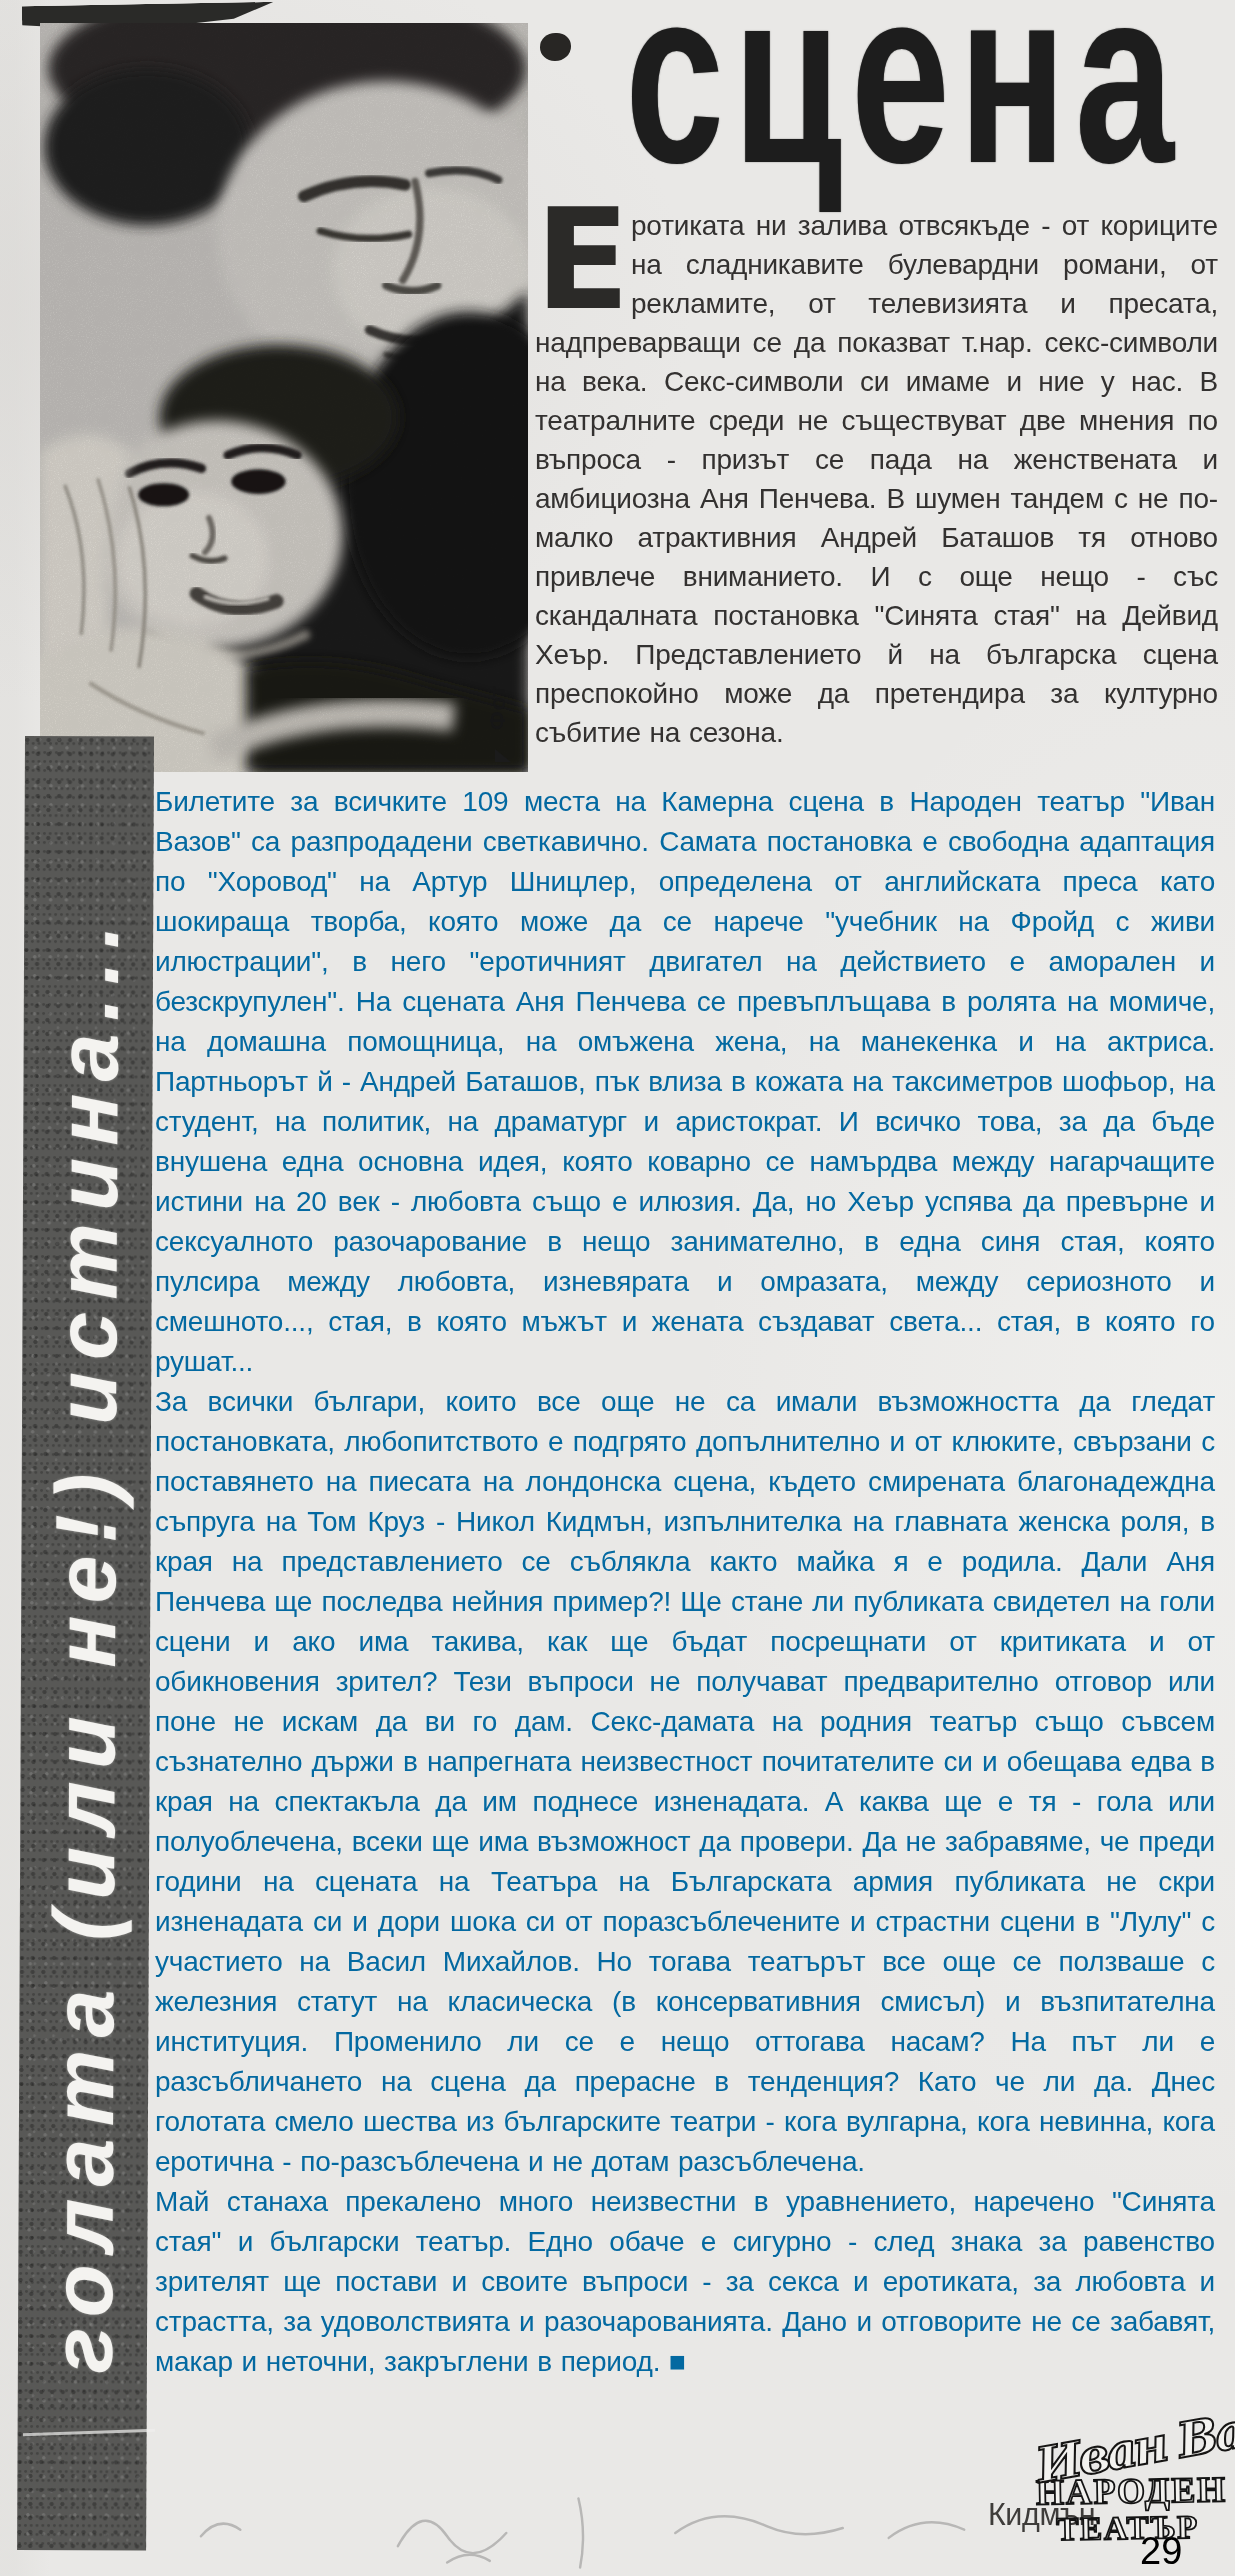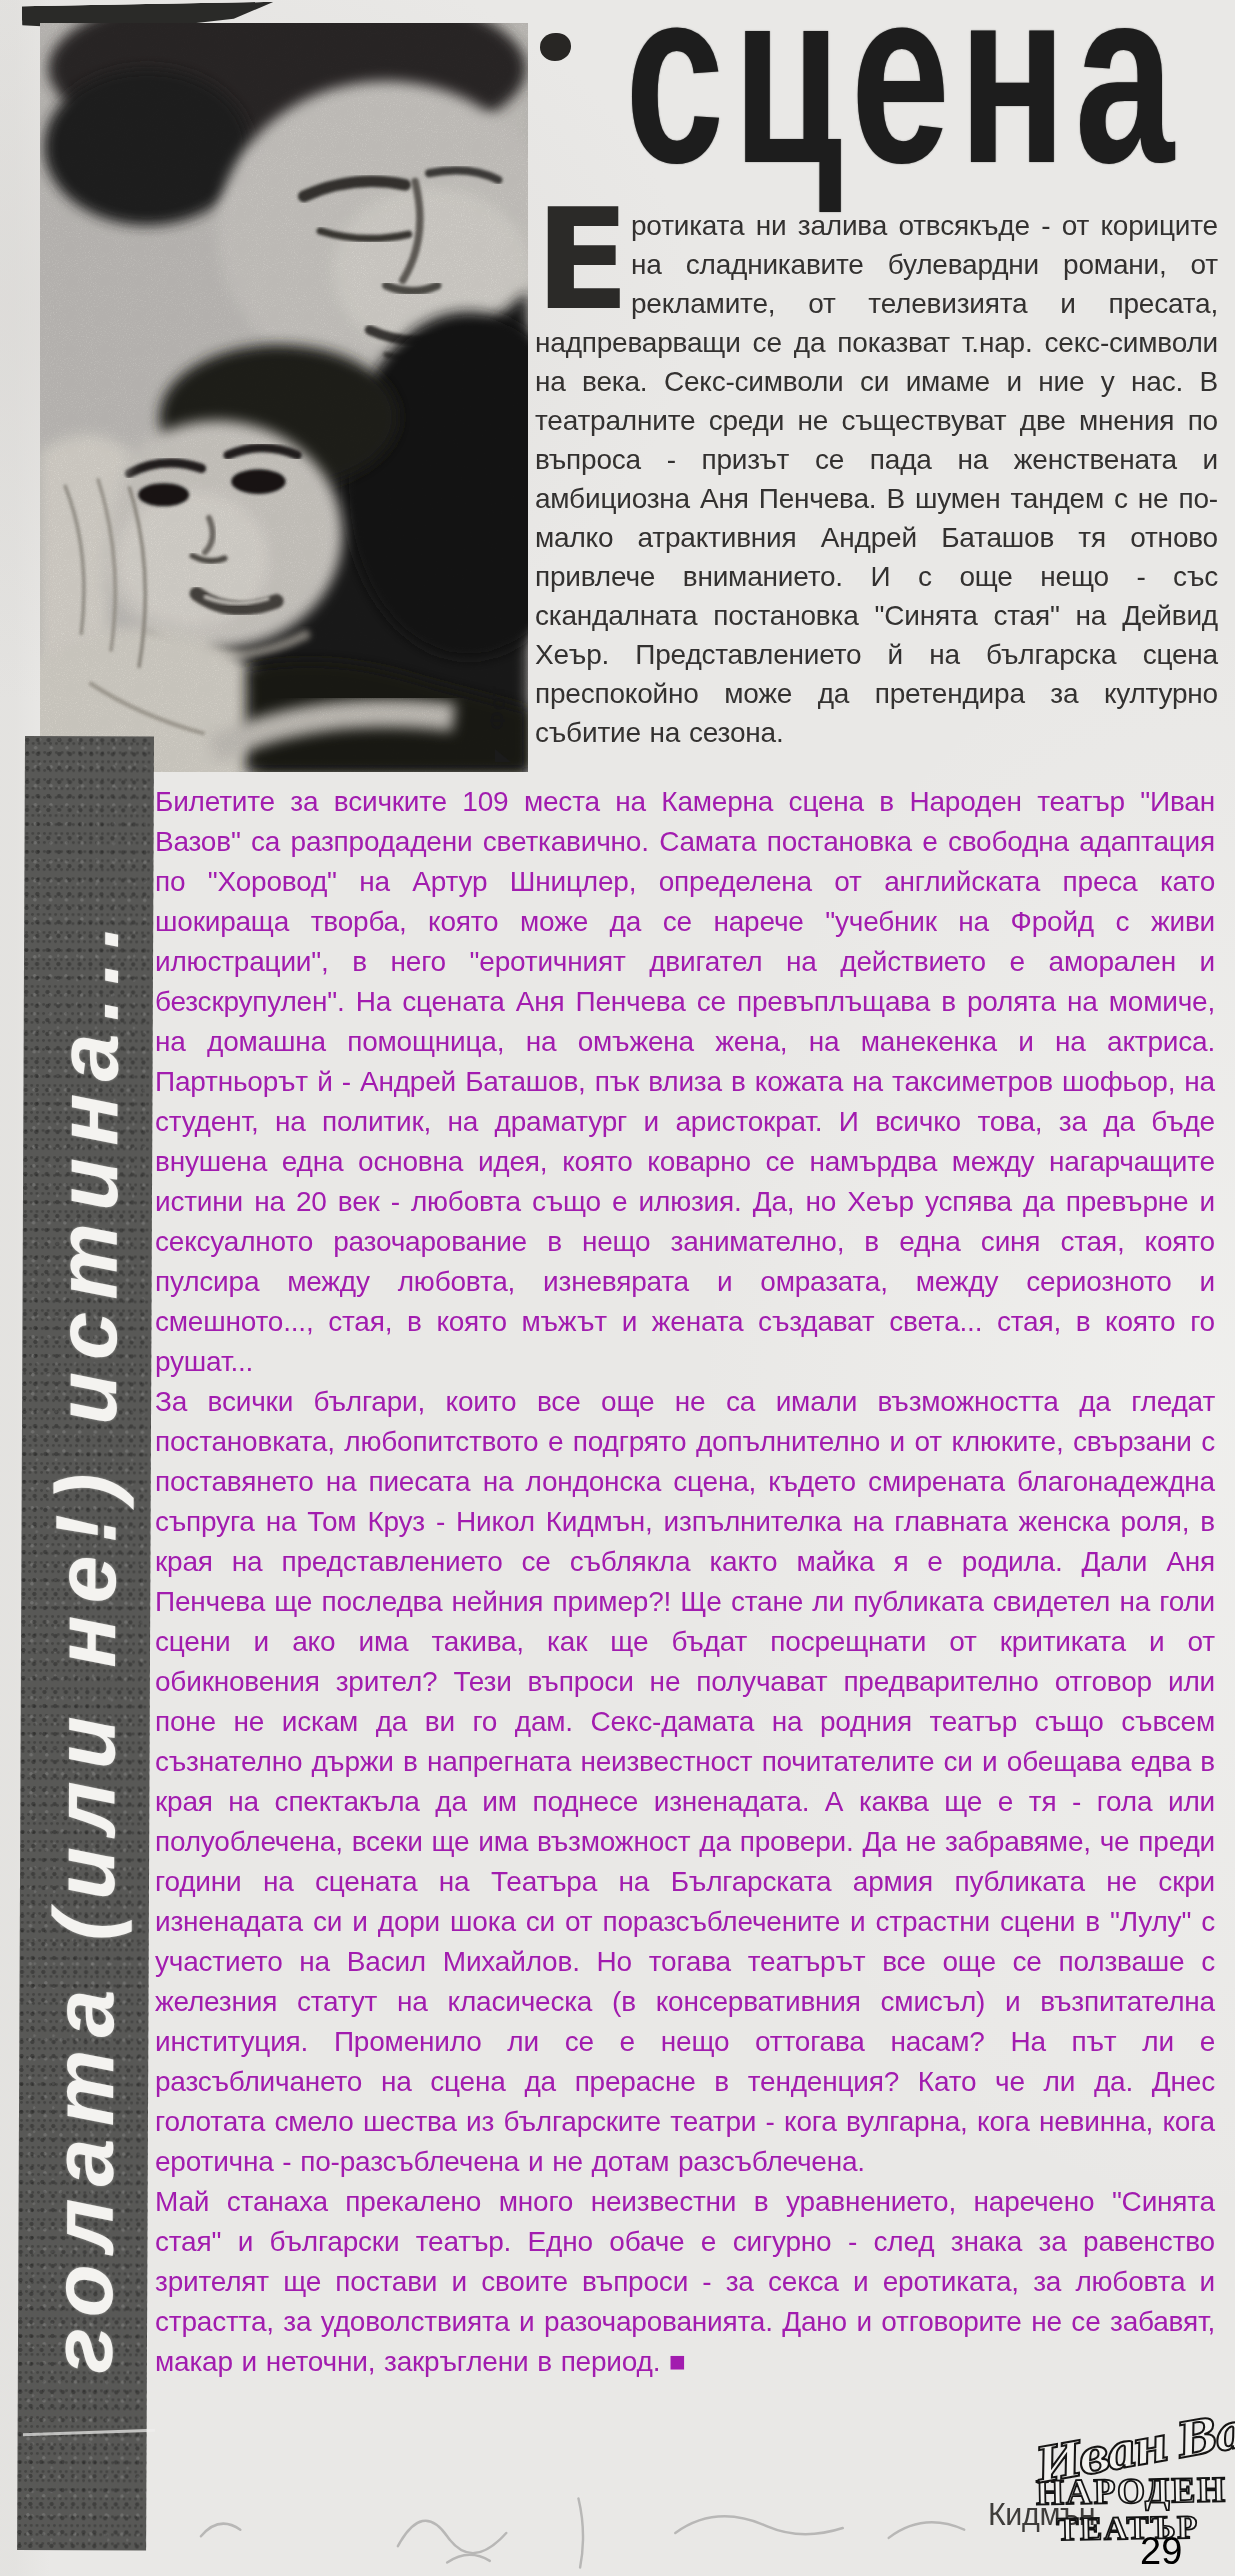--- a/index.html
+++ b/index.html
@@ -52,21 +52,21 @@
     letter-spacing:-0.2px;word-spacing:1.2px;
   }
   .dropcap{
     float:left;width:86px;height:112px;margin:5px 10px 0 0;
     font-size:139px;line-height:99px;font-weight:bold;color:#2b2a28;
     font-family:"DejaVu Sans",sans-serif;
   }
   
   .main-text{
     position:absolute;left:155px;top:782px;width:1060px;
-    font-size:28px;line-height:40px;text-align:justify;color:#a21caf;
+    font-size:28px;line-height:40px;text-align:justify;color:#0369a1;
     letter-spacing:-0.2px;word-spacing:1.2px;
   }
   .main-text p{margin:0;}
   
   .strip{
     position:absolute;left:25px;top:736px;width:129px;height:1814px;
     background-color:#585856;
     background-image:
       radial-gradient(circle at 22% 28%, rgba(0,0,0,.28) 0 1.7px, transparent 2.5px),
       radial-gradient(circle at 68% 62%, rgba(255,255,255,.14) 0 1.3px, transparent 2.1px),

